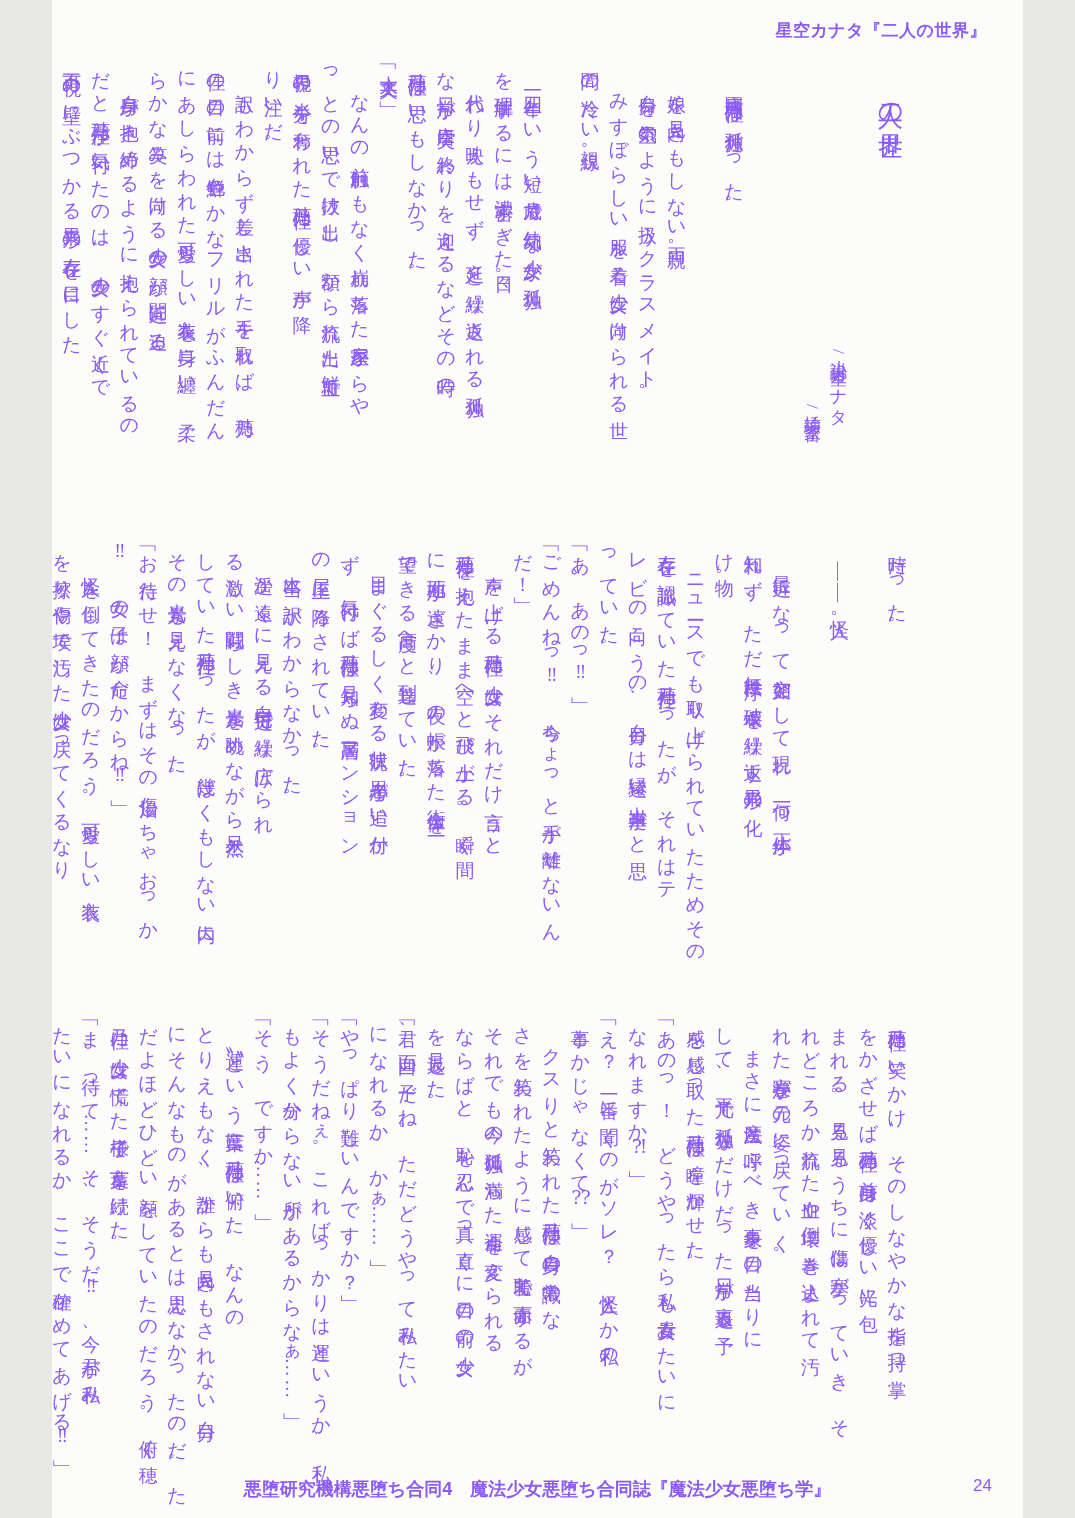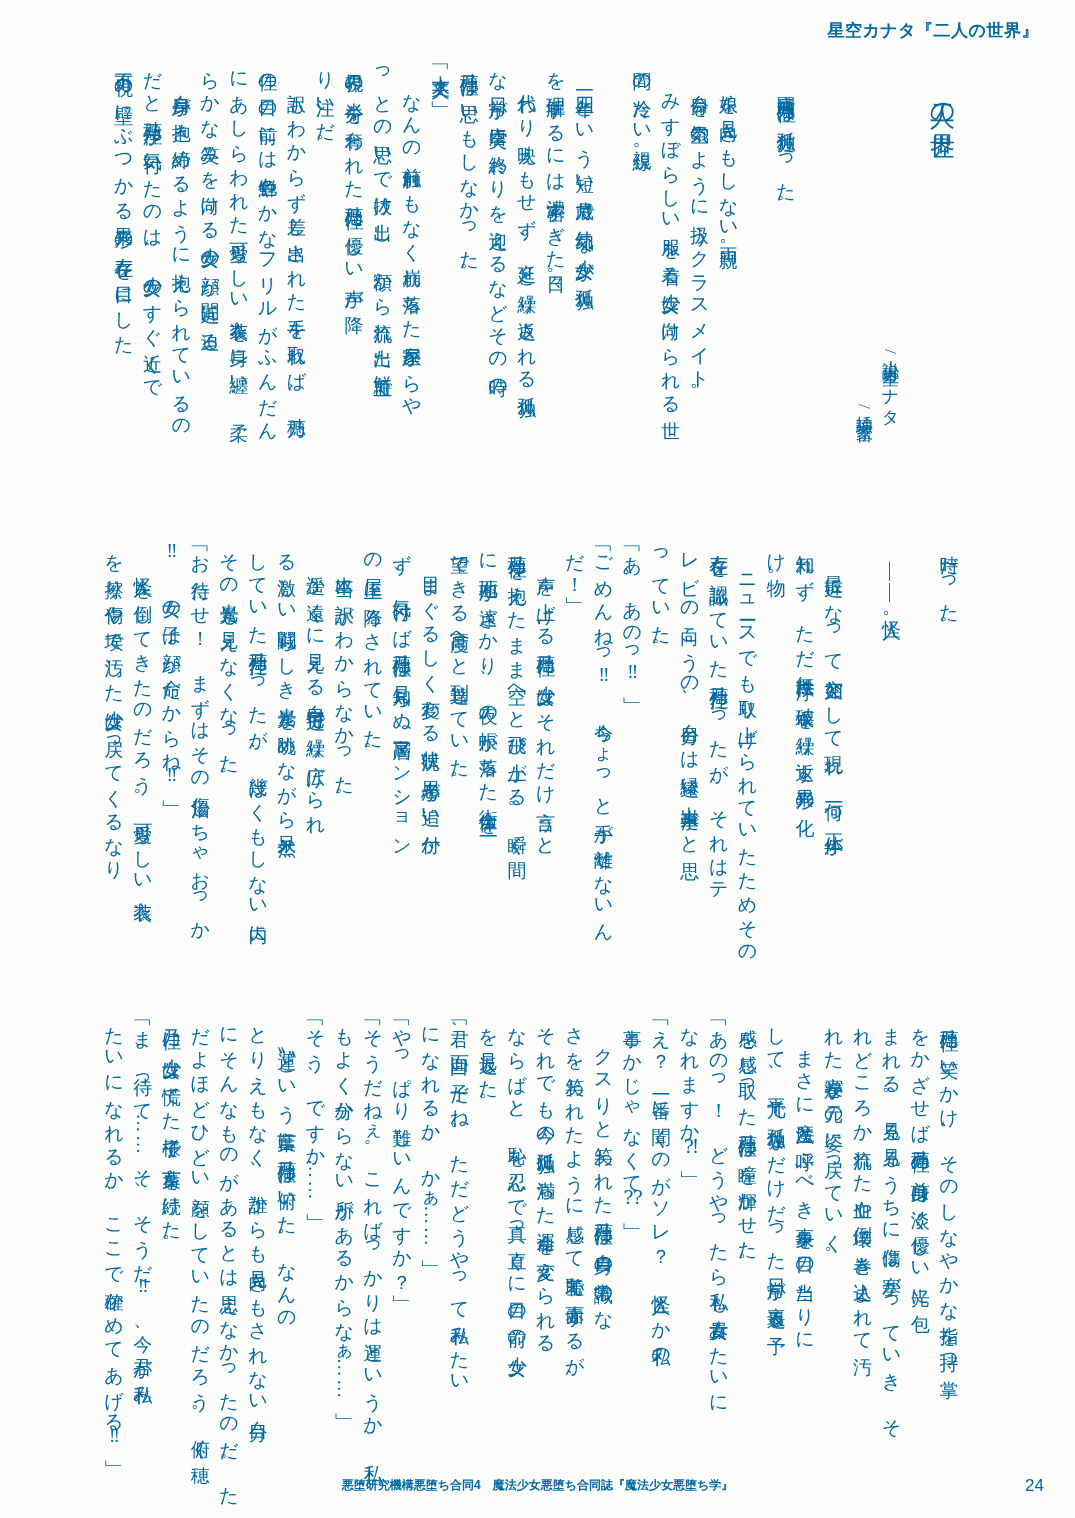--- a/index.html
+++ b/index.html
@@ -1,22 +1,22 @@
 <!DOCTYPE html>
 <html lang="ja"><head>
 <meta charset="utf-8">
 <style>
   * { margin:0; padding:0; box-sizing:border-box; }
   html,body { background:#e8e8e6; }
   .page {
     position:relative;
-    width:1075px; height:1518px;
+    width:971px; height:1518px;
     margin:0 auto;
     background:#fcfcfa;
-    color:#0369a1;
+    color:#8b5cf6;
     font-family:"Liberation Serif","DejaVu Serif",serif;
     overflow:hidden;
   }
   .running-title {
     position:absolute; top:19px; right:36px;
     font-family:"Liberation Sans","DejaVu Sans",sans-serif;
     font-size:17px; letter-spacing:0.5px;
     font-weight:bold;
   }
   .story-title {
@@ -37,21 +37,21 @@
     font-size:19px; letter-spacing:2.5px;
   }
   .band .col { line-height:28.8px; white-space:pre; }
   #band1 { top:58px;   right:275px; width:694px; height:462px; }
   #band2 { top:540px;  right:112px; width:868px; height:462px; }
   #band3 { top:1014px; right:112px; width:857px; height:462px; }
   .footer-imprint {
     position:absolute; top:1477px; left:50%;
     transform:translateX(-50%);
     font-family:"Liberation Sans","DejaVu Sans",sans-serif;
-    font-size:12px; white-space:nowrap; font-weight:bold;
+    font-size:18px; white-space:nowrap; font-weight:bold;
   }
   .page-number {
     position:absolute; top:1476px; right:31px;
     font-family:"Liberation Sans","DejaVu Sans",sans-serif;
     font-size:17px;
   }
 </style>
 </head>
 <body>
 

